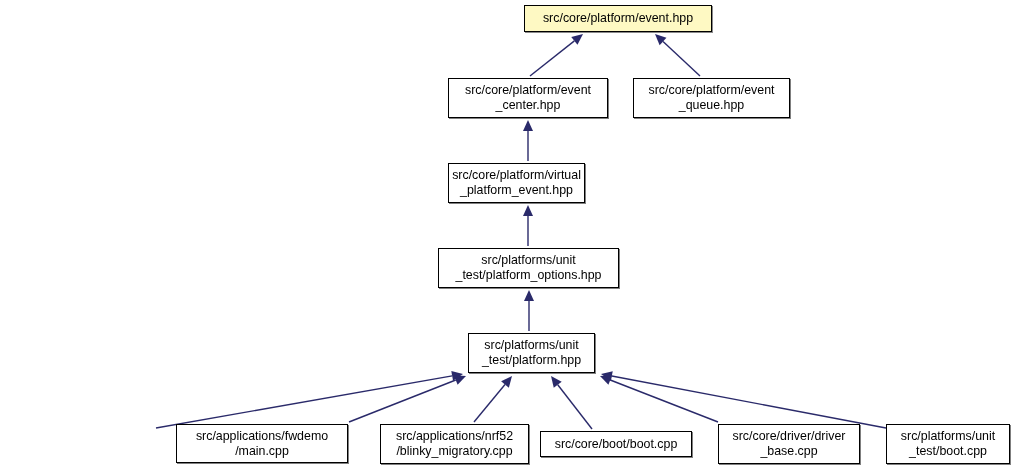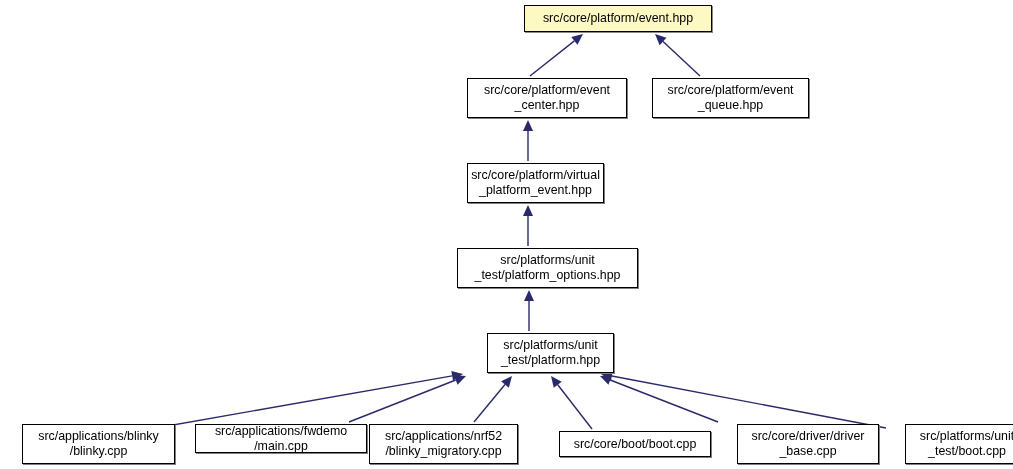--- a/index.html
+++ b/index.html
@@ -37,21 +37,20 @@
     white-space: pre;
     z-index: 5;
   }
   .node.highlight {
     background: #fef9c3;
     border: 1px solid #000000;
     box-shadow: 1px 1px 0 0 #8a8a8a;
   }
   .node.shadowed {
     box-shadow: 1px 1px 0 0 #7f7f7f;
-    margin-left: 19px;
   }
   .node-label {
     display: block;
     padding: 0 4px;
   }
 </style>
 </head>
 <body>
 
 <div id="canvas">
@@ -83,24 +82,22 @@
     <div class="node shadowed" title="src/core/platform/event_center.hpp" style="left: 448px; top: 78px; width: 160px; height: 40px;"><span class="node-label">src/core/platform/event
 _center.hpp</span></div>
     <div class="node shadowed" title="src/core/platform/event_queue.hpp" style="left: 633px; top: 78px; width: 157px; height: 40px;"><span class="node-label">src/core/platform/event
 _queue.hpp</span></div>
     <div class="node shadowed" title="src/core/platform/virtual_platform_event.hpp" style="left: 448px; top: 163px; width: 137px; height: 40px;"><span class="node-label">src/core/platform/virtual
 _platform_event.hpp</span></div>
     <div class="node shadowed" title="src/platforms/unit_test/platform_options.hpp" style="left: 438px; top: 248px; width: 181px; height: 40px;"><span class="node-label">src/platforms/unit
 _test/platform_options.hpp</span></div>
     <div class="node shadowed" title="src/platforms/unit_test/platform.hpp" style="left: 468px; top: 333px; width: 127px; height: 40px;"><span class="node-label">src/platforms/unit
 _test/platform.hpp</span></div>
-    <div class="node shadowed" title="src/applications/blinky/blinky.cpp" style="left: 3px; top: 424px; width: 153px; height: 40px;"><span class="node-label">src/applications/blinky
-/blinky.cpp</span></div>
-    <div class="node shadowed" title="src/applications/fwdemo/main.cpp" style="left: 176px; top: 424px; width: 172px; height: 29px;"><span class="node-label">src/applications/fwdemo
+    <div class="node shadowed" title="src/applications/fwdemo/main.cpp" style="left: 176px; top: 424px; width: 172px; height: 39px;"><span class="node-label">src/applications/fwdemo
 /main.cpp</span></div>
-    <div class="node shadowed" title="src/applications/nrf52/blinky_migratory.cpp" style="left: 350px; top: 424px; width: 149px; height: 40px;"><span class="node-label">src/applications/nrf52
+    <div class="node shadowed" title="src/applications/nrf52/blinky_migratory.cpp" style="left: 380px; top: 424px; width: 149px; height: 40px;"><span class="node-label">src/applications/nrf52
 /blinky_migratory.cpp</span></div>
     <div class="node shadowed" title="src/core/boot/boot.cpp" style="left: 540px; top: 431px; width: 152px; height: 26px;"><span class="node-label">src/core/boot/boot.cpp</span></div>
     <div class="node shadowed" title="src/core/driver/driver_base.cpp" style="left: 718px; top: 424px; width: 142px; height: 40px;"><span class="node-label">src/core/driver/driver
 _base.cpp</span></div>
     <div class="node shadowed" title="src/platforms/unit_test/boot.cpp" style="left: 886px; top: 424px; width: 124px; height: 40px;"><span class="node-label">src/platforms/unit
 _test/boot.cpp</span></div>
   </div>
 
 </body></html>

